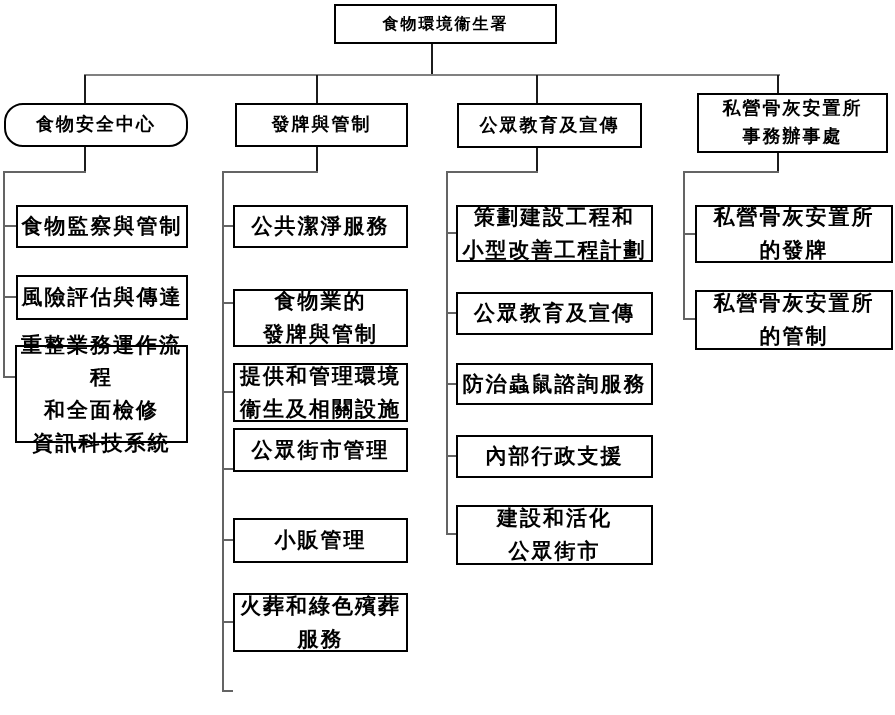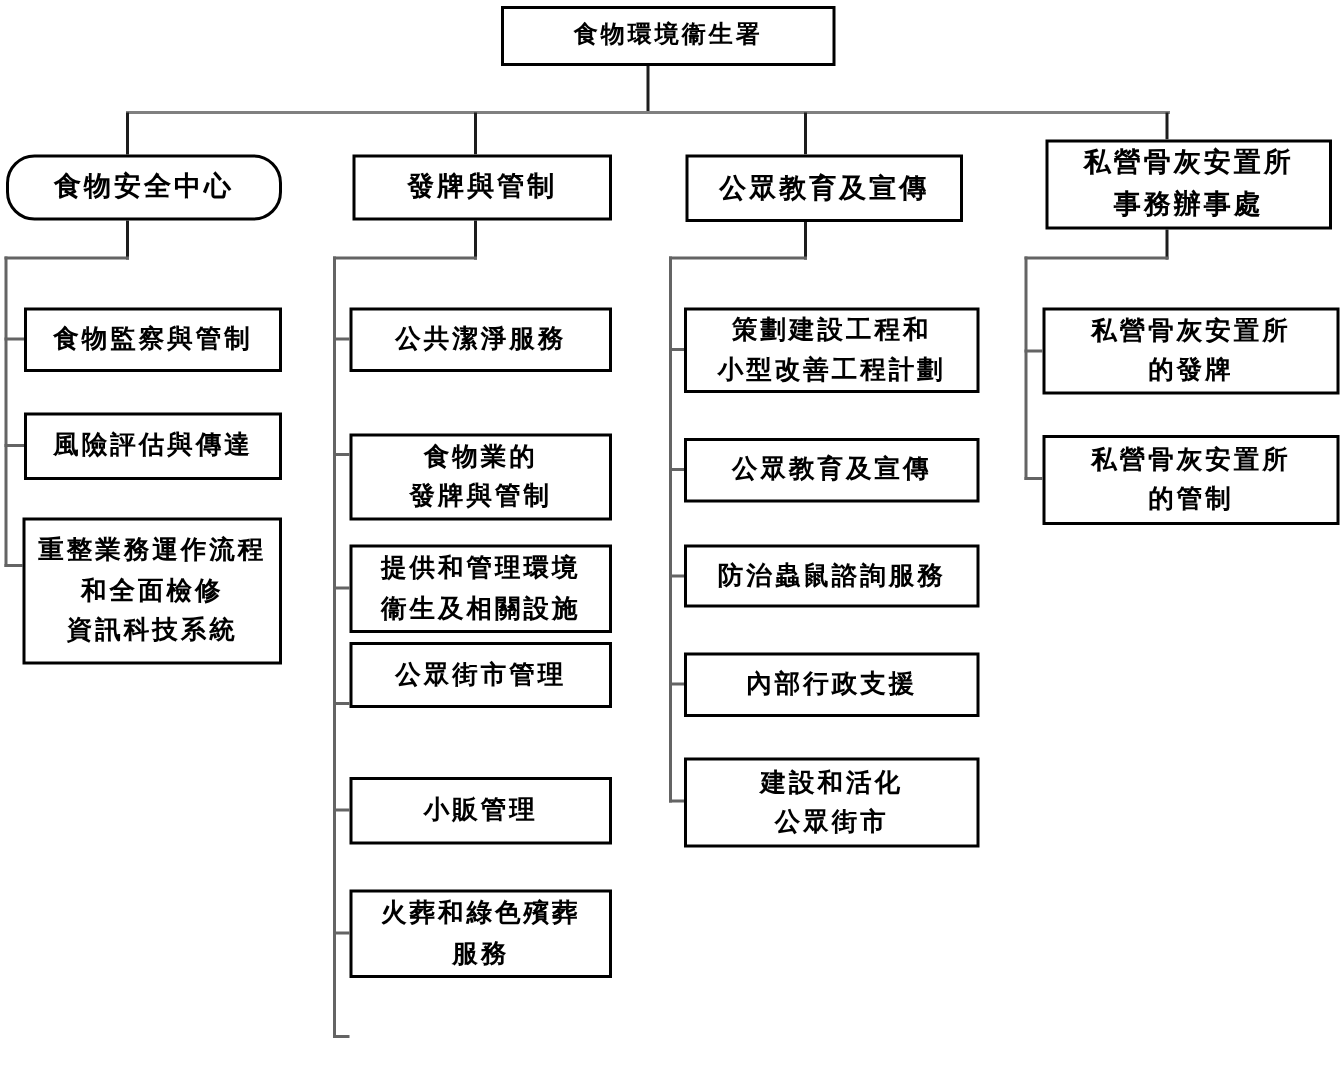--- a/index.html
+++ b/index.html
@@ -18,21 +18,21 @@
     border: 2px solid #000;
     background: #fff;
     display: flex;
     align-items: center;
     justify-content: center;
     text-align: center;
     font-weight: bold;
     white-space: pre-line;
     letter-spacing: 2px;
     line-height: 1.55;
-    font-size: 17px;
+    font-size: 21px;
   }
   .box.root  { font-size: 16px; margin-left: 12px; }
   .box.head  { font-size: 18px; }
   .ln { position: absolute; background: #646464; }
   .ln.dark { background: #1c1c1c; }
   .ln.main { background: #808080; }
 </style>
 </head>
 <body>
 

